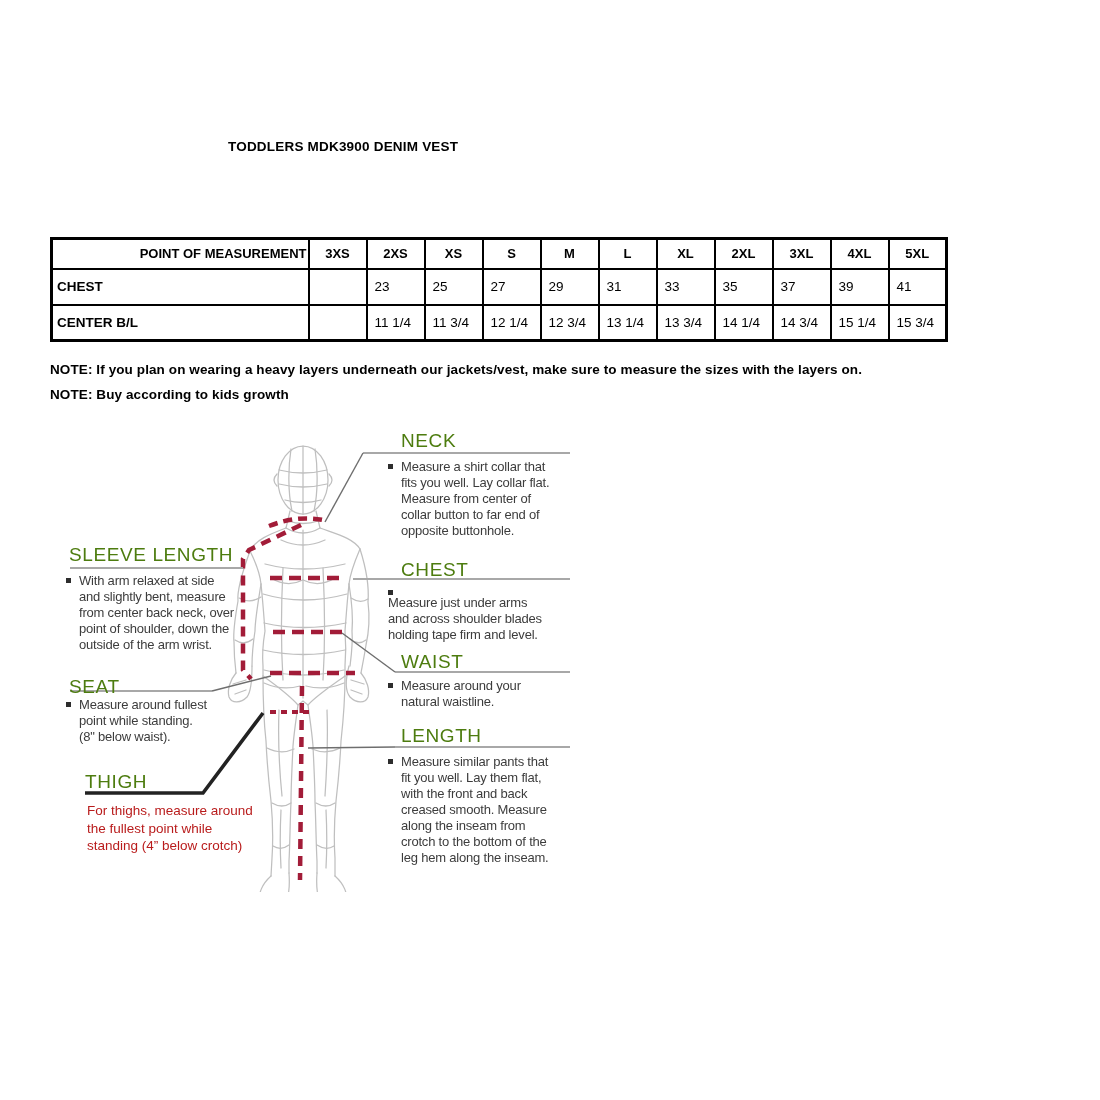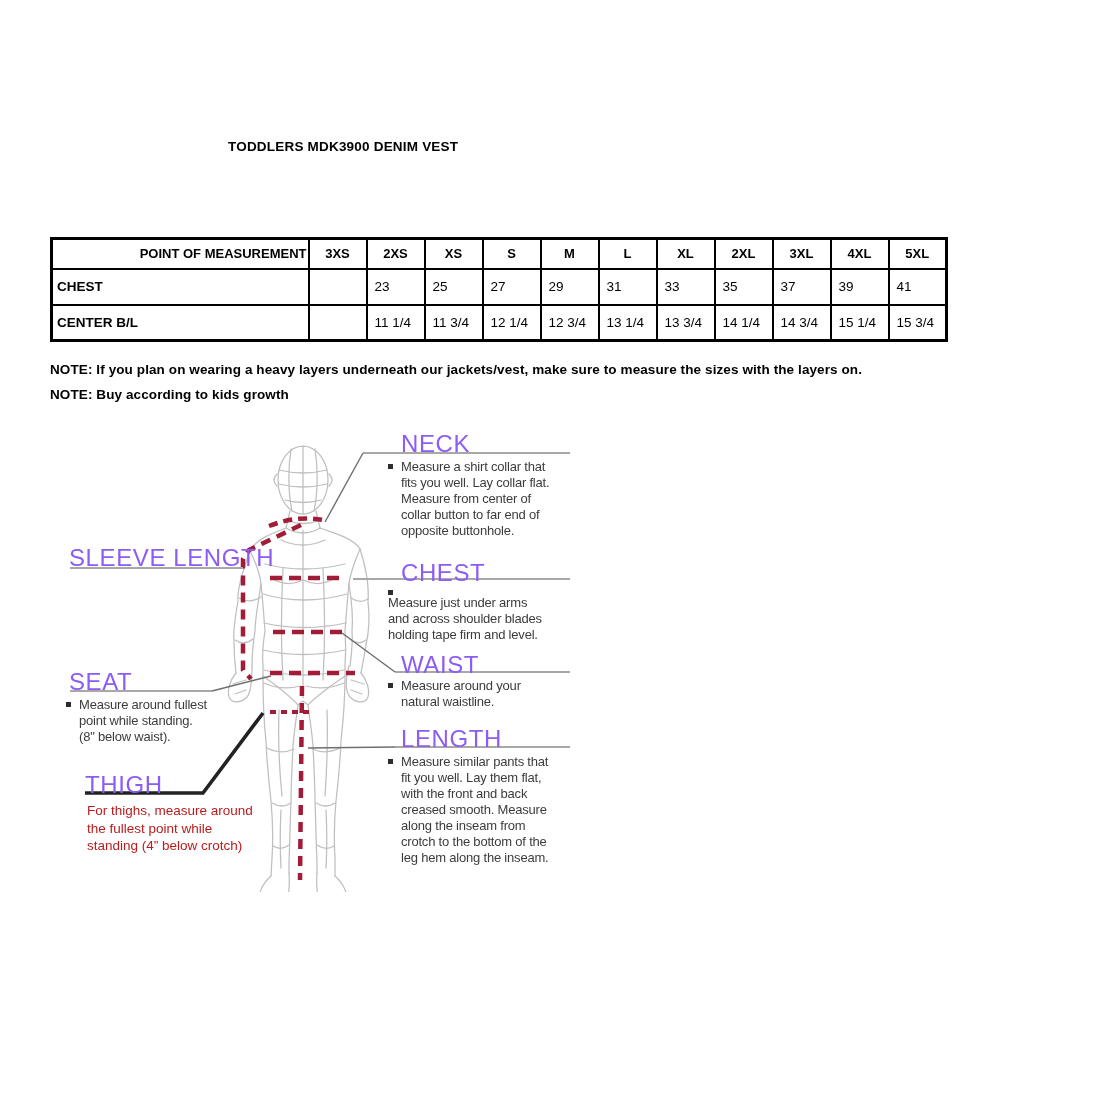--- a/index.html
+++ b/index.html
@@ -24,33 +24,33 @@
   
   .diagram{position:absolute;left:55px;top:418px;width:530px;height:495px;}
   .diagram svg{position:absolute;left:0;top:0;}
   .wf{stroke:var(--wireframe);stroke-width:1.25;fill:none;stroke-linecap:round;}
   .ml{stroke:var(--measure-line);stroke-width:4.5;fill:none;}
   .ml.thin{stroke-width:4;}
   .ul{stroke:var(--underline);stroke-width:2;fill:none;}
   .cn{stroke:var(--connector);stroke-width:1.4;fill:none;}
   .tp{stroke:var(--thigh-pointer);stroke-width:3.6;fill:none;}
 
-  .gh{position:absolute;font-size:24px;font-weight:400;color:#8b5cf6;letter-spacing:.6px;white-space:nowrap;}
+  .gh{position:absolute;font-size:19px;font-weight:400;color:#4d7c0f;letter-spacing:.6px;white-space:nowrap;}
   .gd{position:absolute;display:flex;align-items:flex-start;font-size:13px;line-height:16px;
       color:var(--text);letter-spacing:-.2px;}
   .gd .bullet{flex:0 0 auto;width:5px;height:5px;background:#2d2d2d;margin:5px 8px 0 0;}
   .gd .txt{white-space:pre-line;}
   .gd.nobullet .txt{letter-spacing:0;}
 
   .h-neck{left:346px;top:12px;}   .d-neck{left:333px;top:41px;width:170px;}
   .h-chest{left:346px;top:141px;} .d-chest{left:333px;top:167px;width:175px;flex-direction:column;}
   .h-waist{left:346px;top:233px;} .d-waist{left:333px;top:260px;width:170px;}
   .h-inseam{left:346px;top:307px;}.d-inseam{left:333px;top:336px;width:175px;}
   .h-sleeve{left:14px;top:126px;} .d-sleeve{left:11px;top:155px;width:180px;}
-  .h-seat{left:14px;top:250px;}   .d-seat{left:11px;top:279px;width:170px;}
+  .h-seat{left:14px;top:258px;}   .d-seat{left:11px;top:279px;width:170px;}
   .h-thigh{left:30px;top:353px;}  .d-thigh{left:32px;top:384px;width:170px;font-size:13.5px;line-height:17.5px;color:#b91c1c;}
 </style>
 </head>
 <body>
 
 <div class="page">
 
   <div class="doc-title">TODDLERS MDK3900 DENIM VEST</div>
 
   <table class="size">
@@ -247,20 +247,28 @@
       <span class="txt">Measure similar pants that
 fit you well. Lay them flat,
 with the front and back
 creased smooth. Measure
 along the inseam from
 crotch to the bottom of the
 leg hem along the inseam.</span>
     </div>
 
     <div class="gh h-sleeve">SLEEVE LENGTH</div>
+    <div class="gd d-sleeve">
+      <span class="bullet"></span>
+      <span class="txt">With arm relaxed at side
+and slightly bent, measure
+from center back neck, over
+point of shoulder, down the
+outside of the arm wrist.</span>
+    </div>
 
     <div class="gh h-seat">SEAT</div>
     <div class="gd d-seat">
       <span class="bullet"></span>
       <span class="txt">Measure around fullest
 point while standing.
 (8" below waist).</span>
     </div>
 
     <div class="gh h-thigh">THIGH</div>

